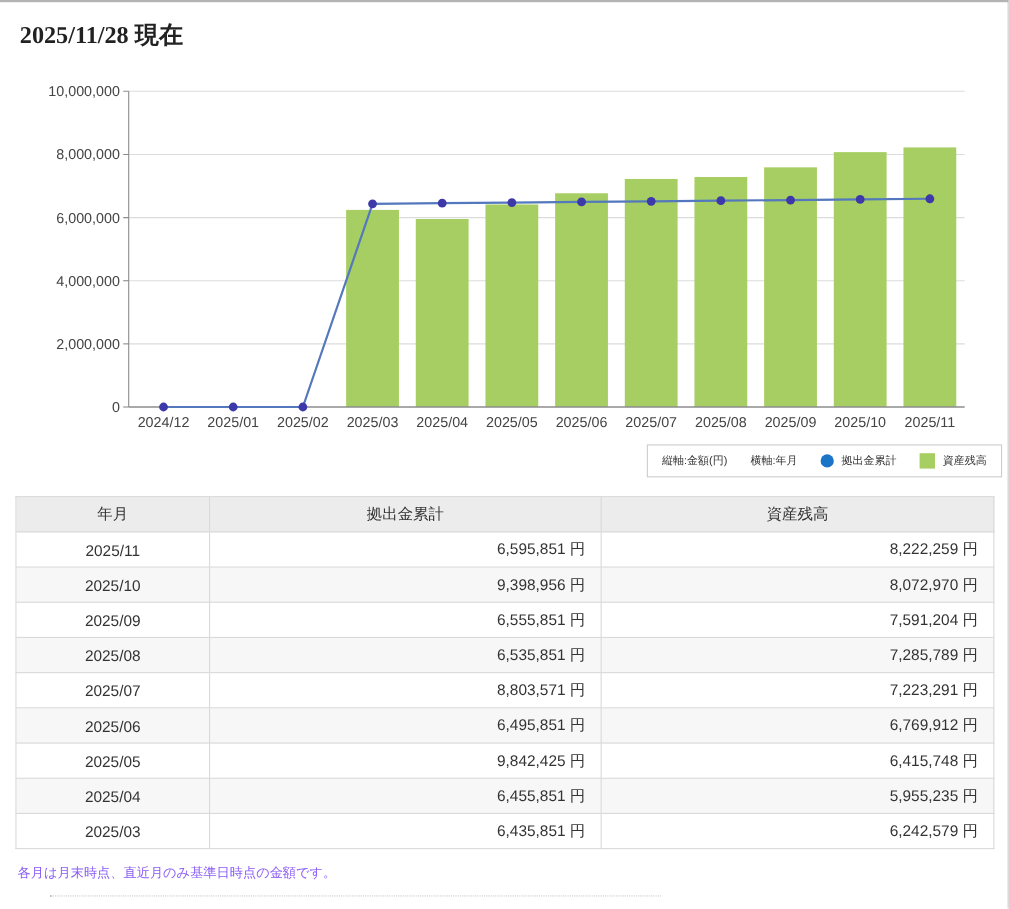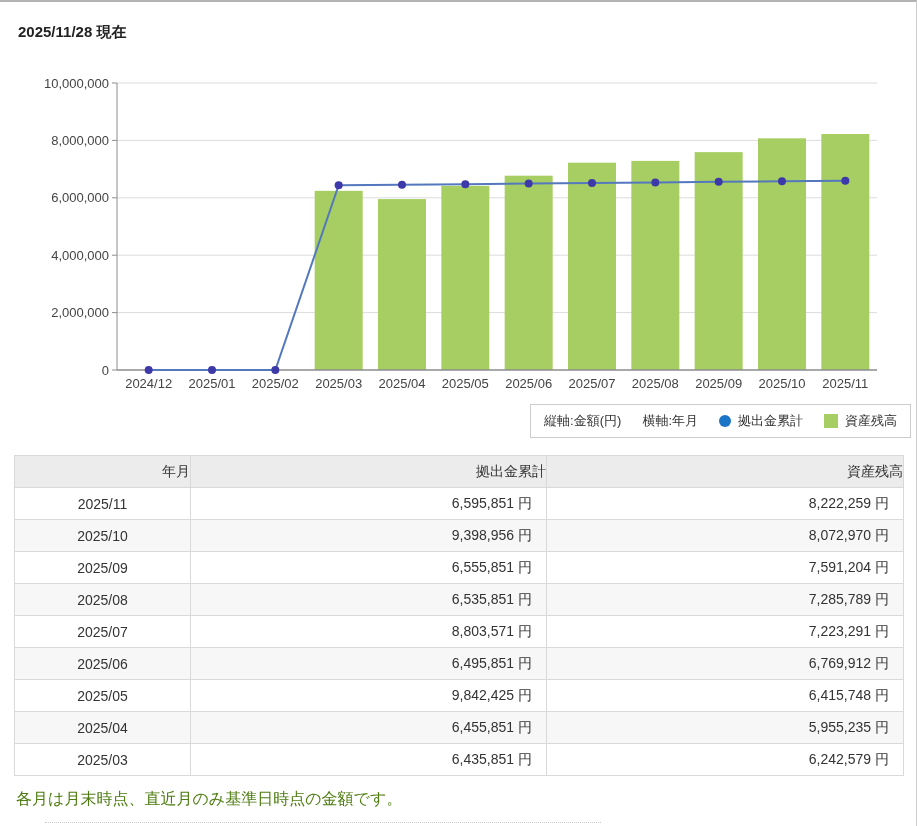--- a/index.html
+++ b/index.html
@@ -8,57 +8,57 @@
     width:917px; height:826px;
     font-family:"Liberation Sans","DejaVu Sans",sans-serif;
     color:#333;
     border-top:2px solid #b3b3b3;
     border-right:1px solid #ccc;
     overflow:hidden;
     position:relative;
   }
   .page-title {
     margin:18px 4px 0 18px;
-    font-size:15px; line-height:24px;
-    font-weight:bold; color:#222;
+    font-size:22px; line-height:24px;
+    font-weight:bold; color:#222;font-family:Liberation Serif, serif;
   }
   .chart-wrap { position:relative; margin-top:16px; height:340px; }
   svg#chart-svg { display:block; }
   text.ax { font-size:13px; fill:#444; font-family:"Liberation Sans","DejaVu Sans",sans-serif; }
   .legend {
     width:-moz-fit-content; width:fit-content;
     margin:4px 5px 0 auto;
     border:1px solid #ccc;
     background:#fff;
     padding:7px 13px;
-    font-size:13px; color:#333;
+    font-size:10px; color:#333;
     display:flex; align-items:flex-start; gap:21px;
     white-space:nowrap;
   }
   .lg-item { display:inline-flex; align-items:center; gap:7px; }
   .dot { width:12px; height:12px; border-radius:50%; display:inline-block; }
   .sq  { width:14px; height:14px; display:inline-block; }
   table.data-table {
     table-layout:fixed;
     width:889px;
     margin:17px 0 0 14px;
     border-collapse:collapse;
     border:1px solid #c5c5c5;
     font-size:14px; color:#333;
   }
   table.data-table th, table.data-table td {
     border:1px solid #d9d9d9;
     height:32px;
     font-weight:normal;
   }
-  table.data-table thead th { background:#ececec; text-align:right; }
+  table.data-table thead th { background:#ececec; text-align:center; }
   td.col-month { text-align:center; }
   td.col-num { text-align:right; padding-right:14px;margin-left:10px; }
   tbody tr.alt td { background:#f7f7f7; }
-  .footnote { margin:13px 0 12px 16px; font-size:16px; color:#4d7c0f; }
+  .footnote { margin:13px 0 12px 16px; font-size:12px; color:#8b5cf6; }
   .dotted-divider {
     margin:5px 0 0 45px; width:556px; height:0;
     border-top:1px dotted #c9c9c9;
   }
 </style>
 </head>
 <body>
 
 <h1 class="page-title">2025/11/28 現在</h1>
 

